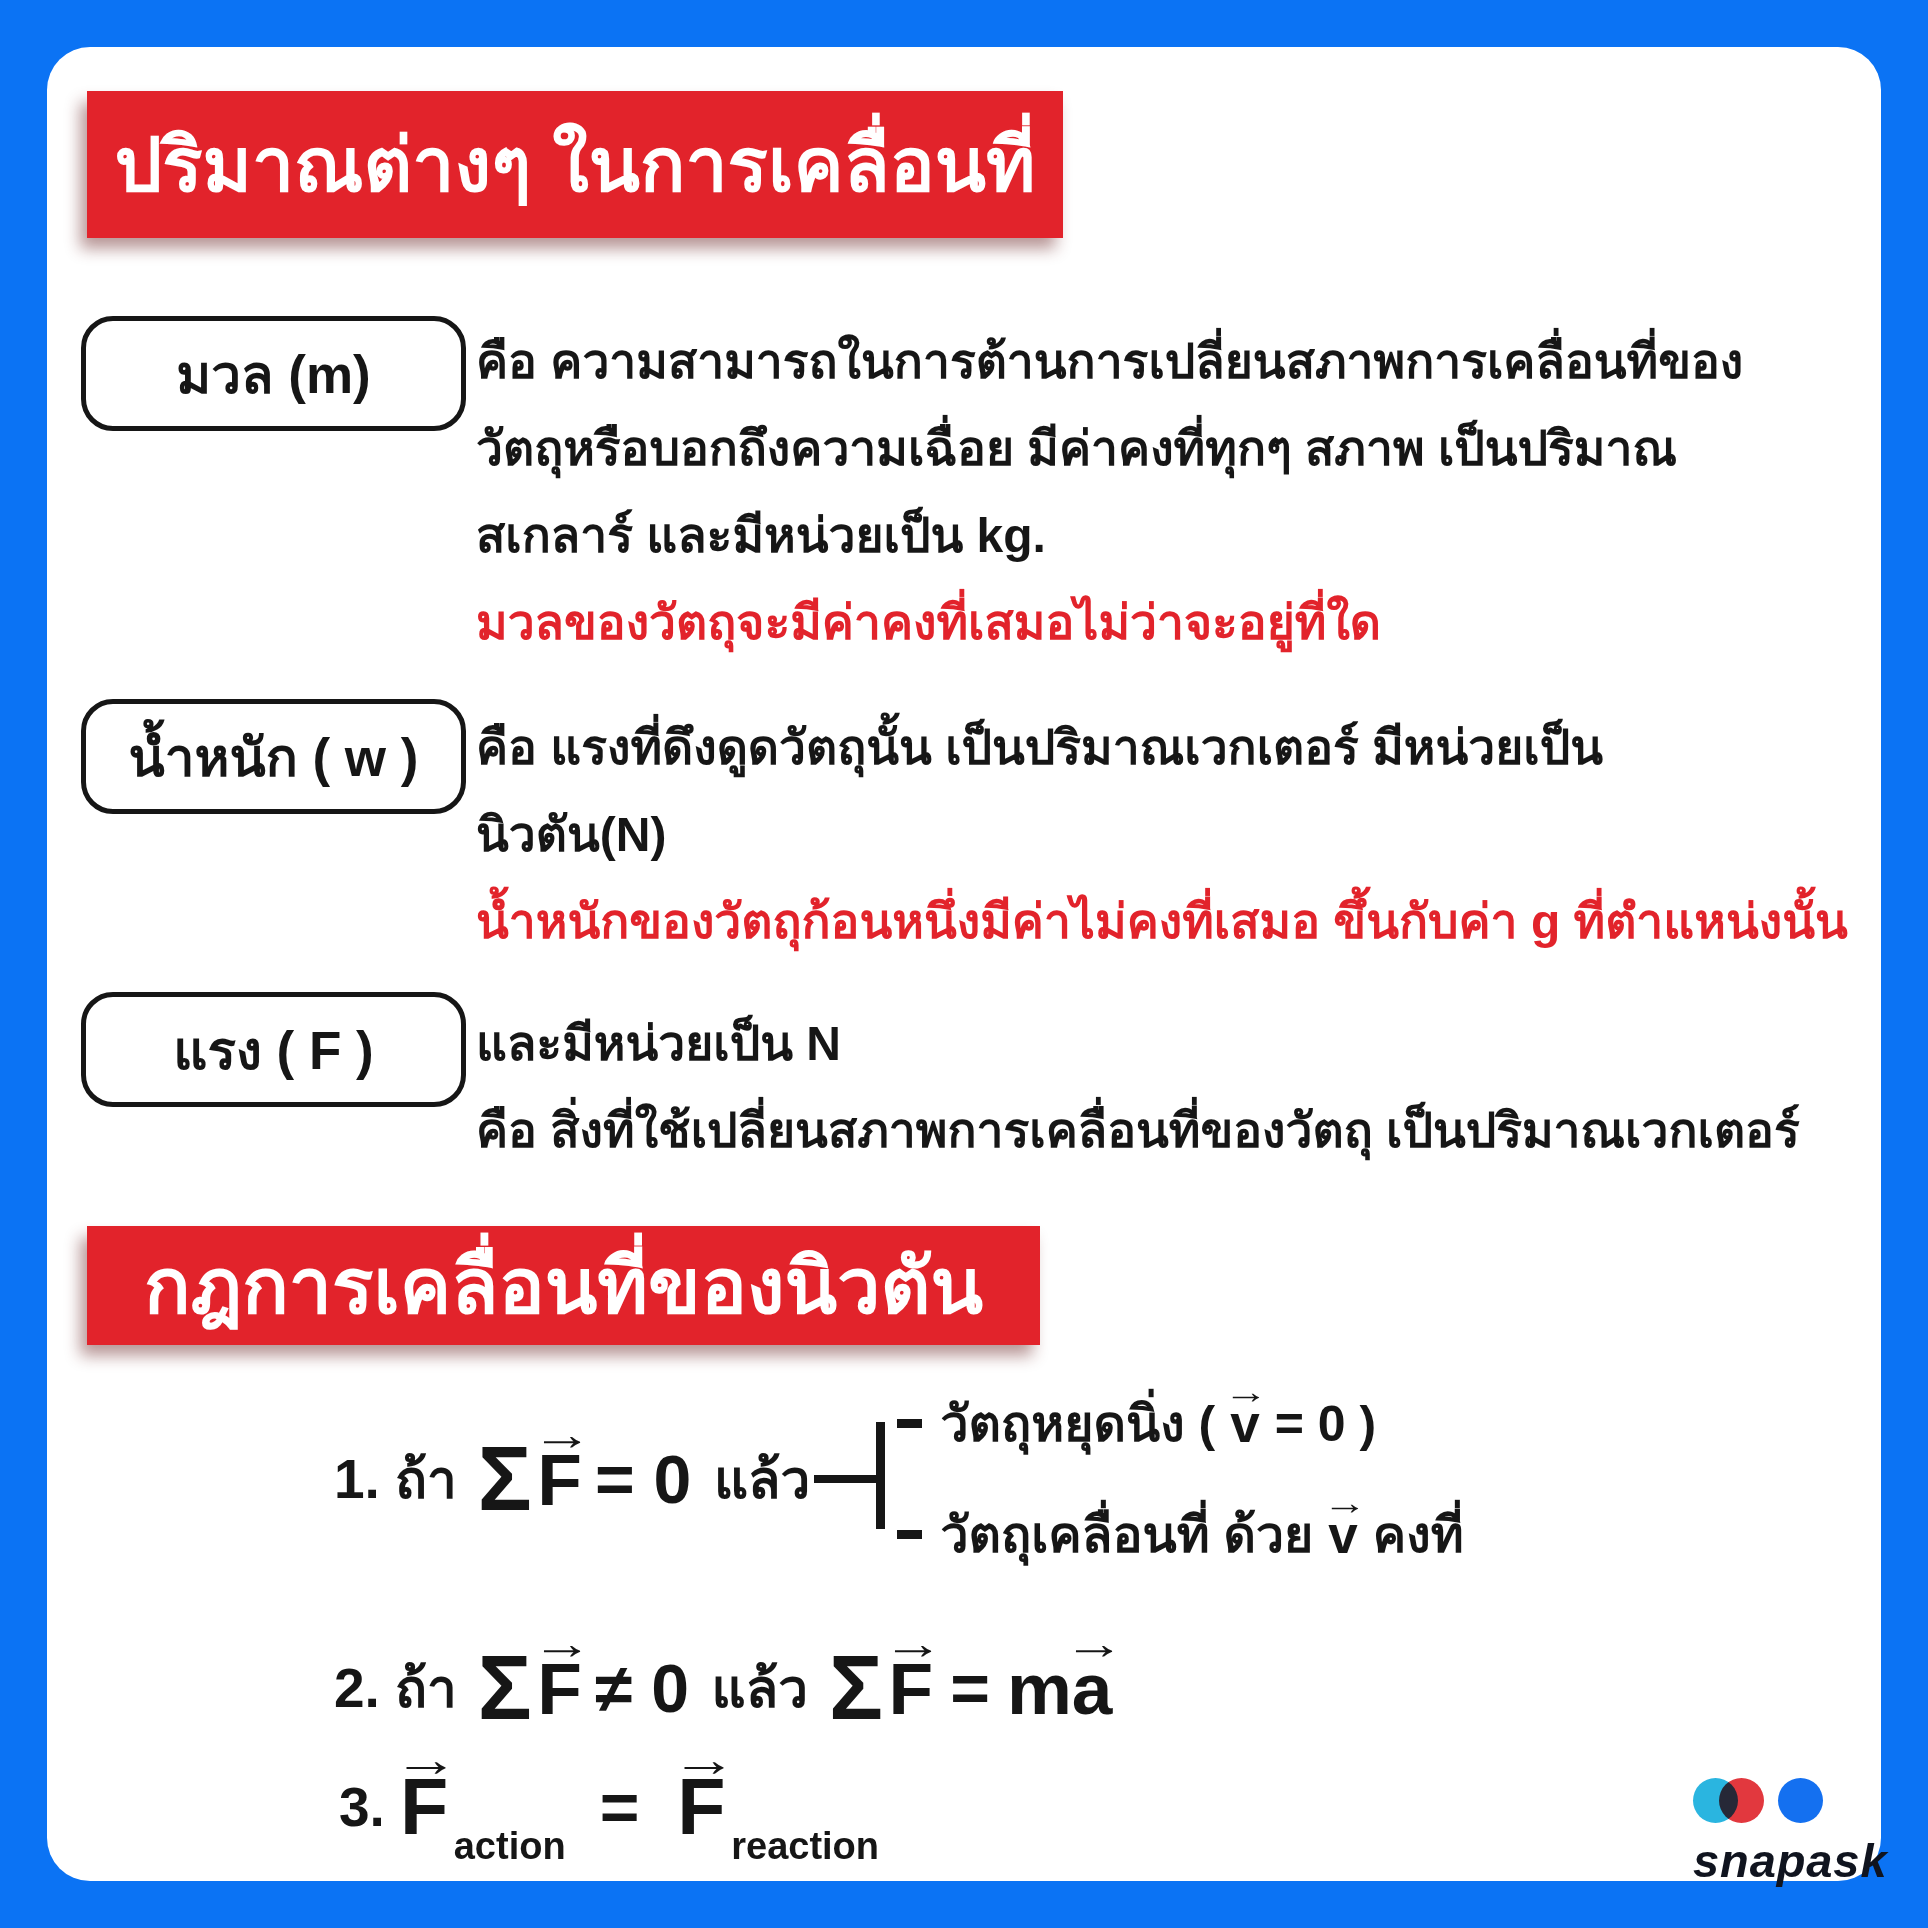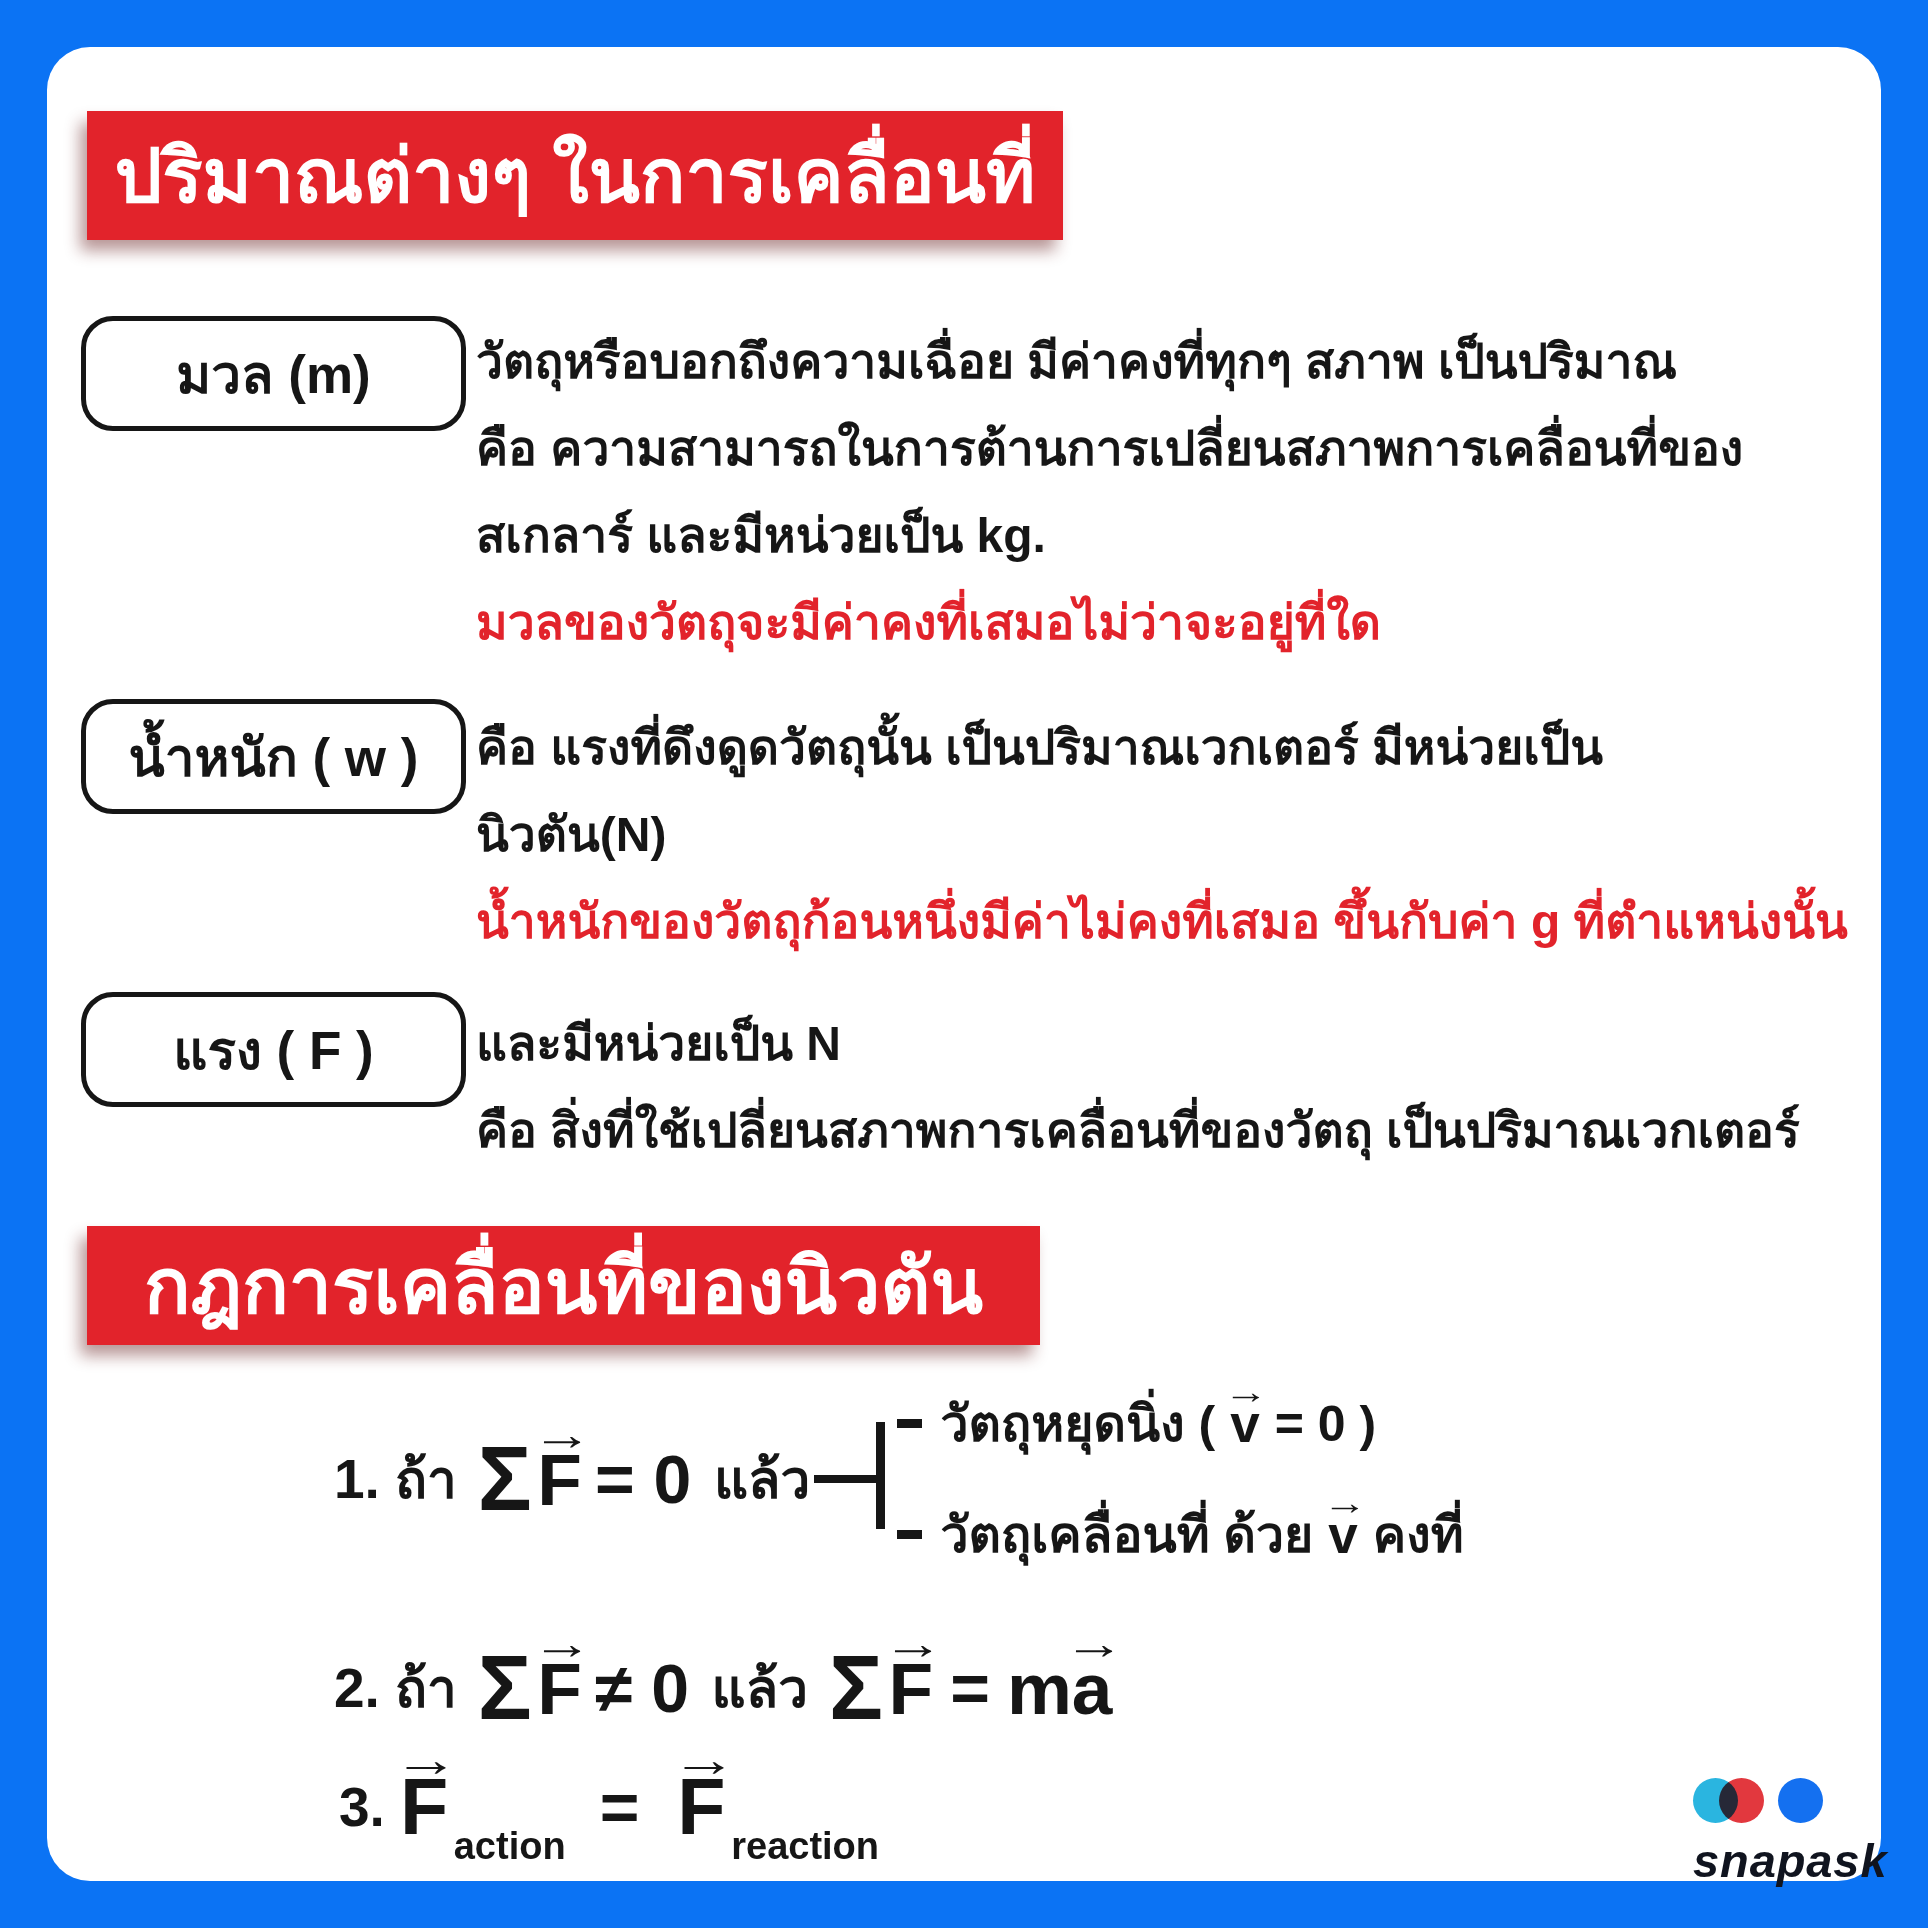--- a/index.html
+++ b/index.html
@@ -13,21 +13,21 @@
     position:absolute;left:47px;top:47px;width:1834px;height:1834px;
     background:#ffffff;border-radius:43px;
   }
   
   .banner{
     position:absolute;background:#e2232b;color:#ffffff;
     display:flex;align-items:center;justify-content:center;
     font-weight:bold;
     box-shadow:-7.5px 11.3px 15px rgba(95,20,20,.45);
   }
-  .banner1{left:40px;top:64px;width:976px;height:129px;font-size:75px;}
+  .banner1{left:40px;top:44px;width:976px;height:147px;font-size:75px;}
   .banner2{left:40px;top:1179px;width:953px;height:119px;font-size:77px;}
   
   .pill{
     position:absolute;left:34px;width:375px;height:105px;
     border:5.6px solid #161616;border-radius:32px;
     display:flex;align-items:center;justify-content:center;
     font-size:53px;font-weight:bold;background:#fff;
   }
   .pill-mass{top:269px;}
   .pill-weight{top:652px;}
@@ -85,22 +85,22 @@
   <div class="card">
 
     <div class="banner banner1" style="background: rgb(226, 35, 43);">
       <span>ปริมาณต่างๆ ในการเคลื่อนที่</span>
     </div>
 
     <div class="pill pill-mass">
       <span>มวล (m)</span>
     </div>
     <div class="desc desc-mass">
+      <span class="line">คือ ความสามารถในการต้านการเปลี่ยนสภาพการเคลื่อนที่ของ</span>
       <span class="line">วัตถุหรือบอกถึงความเฉื่อย มีค่าคงที่ทุกๆ สภาพ เป็นปริมาณ</span>
-      <span class="line">คือ ความสามารถในการต้านการเปลี่ยนสภาพการเคลื่อนที่ของ</span>
       <span class="line">สเกลาร์ และมีหน่วยเป็น kg.</span>
       <span class="line red" style="color: rgb(226, 35, 43);">มวลของวัตถุจะมีค่าคงที่เสมอไม่ว่าจะอยู่ที่ใด</span>
     </div>
 
     <div class="pill pill-weight">
       <span>น้ำหนัก ( w )</span>
     </div>
     <div class="desc desc-weight">
       <span class="line">คือ แรงที่ดึงดูดวัตถุนั้น เป็นปริมาณเวกเตอร์ มีหน่วยเป็น</span>
       <span class="line">นิวตัน(N)</span>

